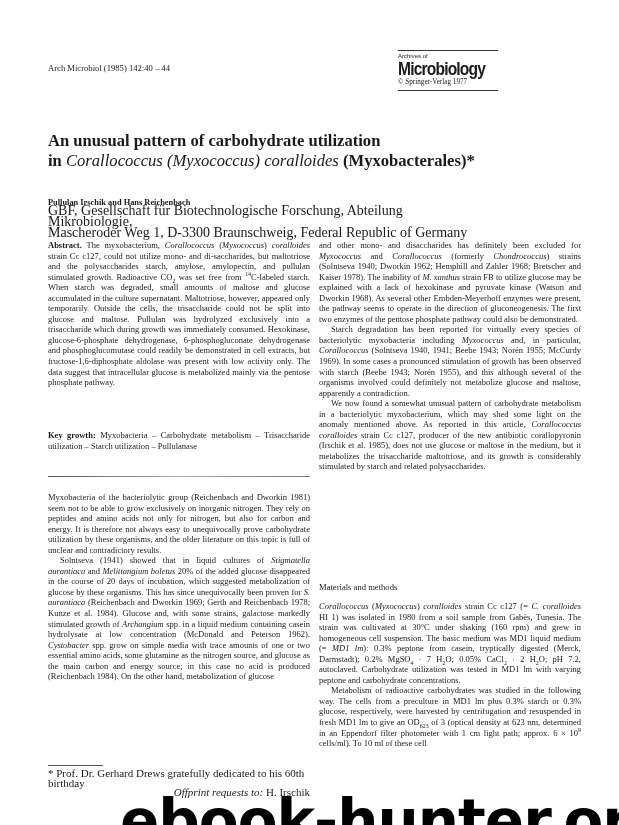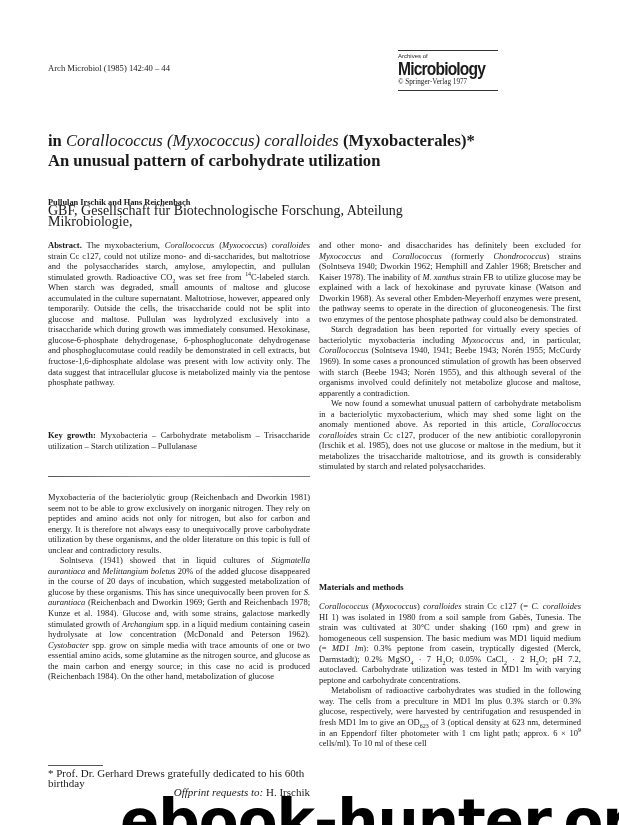--- a/index.html
+++ b/index.html
@@ -21,47 +21,48 @@
   .col p.ind { text-indent: 12px; }
   .colL { left: 48px; width: 262px; }
   .colR { left: 319px; width: 262px; }
   .abstract { top: 213px; }
   .keywords { top: 403px; }
   .divider { left: 48px; top: 449px; width: 262px; height: 1px; background: linear-gradient(90deg,#555,#aaa 50%,#777); }
   .intro { top: 465px; }
   .footnote-rule { left: 48px; top: 738px; width: 55px; height: 1px; background: #555; }
   .footnote { top: 742px; font-size: 11px; line-height: 9.6px; }
   .rightTop { top: 213px; }
-  .section-head { left: 319px; top: 555px; font-weight: bold; font-size: 8.6px; }
+  .section-head { left: 319px; top: 555px; font-weight: normal; font-size: 8.6px; }
   .methods { top: 574px; }
   .watermark { left: 120px; top: 764px; font-family: "DejaVu Sans", sans-serif; font-weight: bold; font-size: 58px; line-height: 60px; color: #000; letter-spacing: -1px; white-space: nowrap; }
   i { font-style: italic; }
   b { font-weight: bold; }
   sub, sup { font-size: 70%; line-height: 0; }
 </style>
 </head>
 <body>
 
 <div class="abs running-head">Arch Microbiol (1985) 142:40 – 44</div>
 
 <div class="abs logo">
   <div class="rule"></div>
   <div class="small">Archives of</div>
   <div class="big">Microbiology</div>
   <div class="copy">© Springer-Verlag 1977</div>
   <div class="rule"></div>
 </div>
 
 <div class="abs title">
+  <div>An unusual pattern of carbohydrate utilization</div>
   <div><span>in </span><i>Corallococcus (Myxococcus) coralloides</i><span> (Myxobacterales)*</span></div>
-  <div>An unusual pattern of carbohydrate utilization</div>
 </div>
 <div class="abs authors">Pullulan Irschik and Hans Reichenbach</div>
 <div class="abs affil">
   <div>GBF, Gesellschaft für Biotechnologische Forschung, Abteilung Mikrobiologie,</div>
+  <div>Mascheroder Weg 1, D-3300 Braunschweig, Federal Republic of Germany</div>
 </div>
 
 <div class="abs col colL abstract">
   <p><b>Abstract.</b><span> The myxobacterium, </span><i>Corallococcus</i><span> (</span><i>Myxococcus</i><span>) </span><i>coralloides</i><span> strain Cc c127, could not utilize mono- and di-saccharides, but maltotriose and the polysaccharides starch, amylose, amylopectin, and pullulan stimulated growth. Radioactive CO</span><sub>2</sub><span> was set free from </span><sup>14</sup><span>C-labeled starch. When starch was degraded, small amounts of maltose and glucose accumulated in the culture supernatant. Maltotriose, however, appeared only temporarily. Outside the cells, the trisaccharide could not be split into glucose and maltose. Pullulan was hydrolyzed exclusively into a trisaccharide which during growth was immediately consumed. Hexokinase, glucose-6-phosphate dehydrogenase, 6-phosphogluconate dehydrogenase and phosphoglucomutase could readily be demonstrated in cell extracts, but fructose-1,6-diphosphate aldolase was present with low activity only. The data suggest that intracellular glucose is metabolized mainly via the pentose phosphate pathway.</span></p>
 </div>
 
 <div class="abs col colL keywords">
   <p><b>Key growth:</b><span> Myxobacteria – Carbohydrate metabolism – Trisaccharide utilization – Starch utilization – Pullulanase</span></p>
 </div>
 

